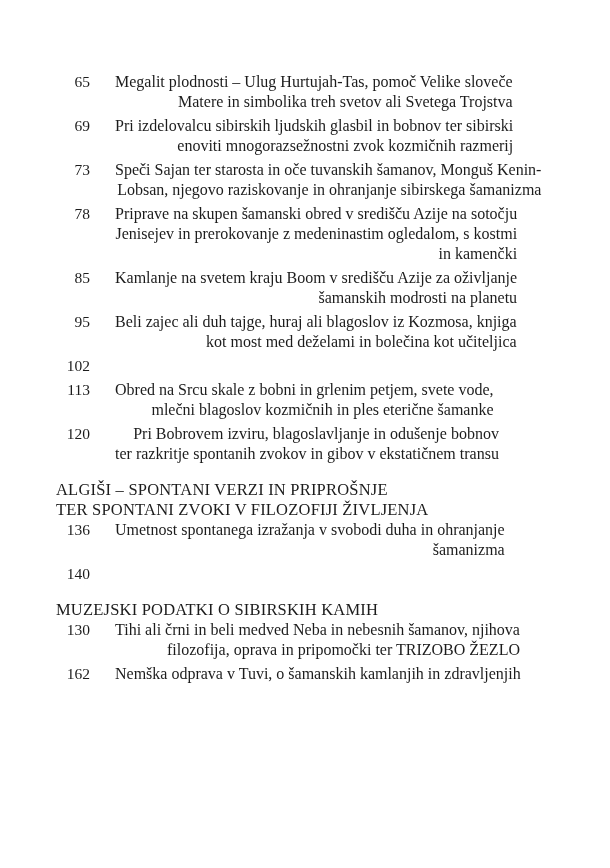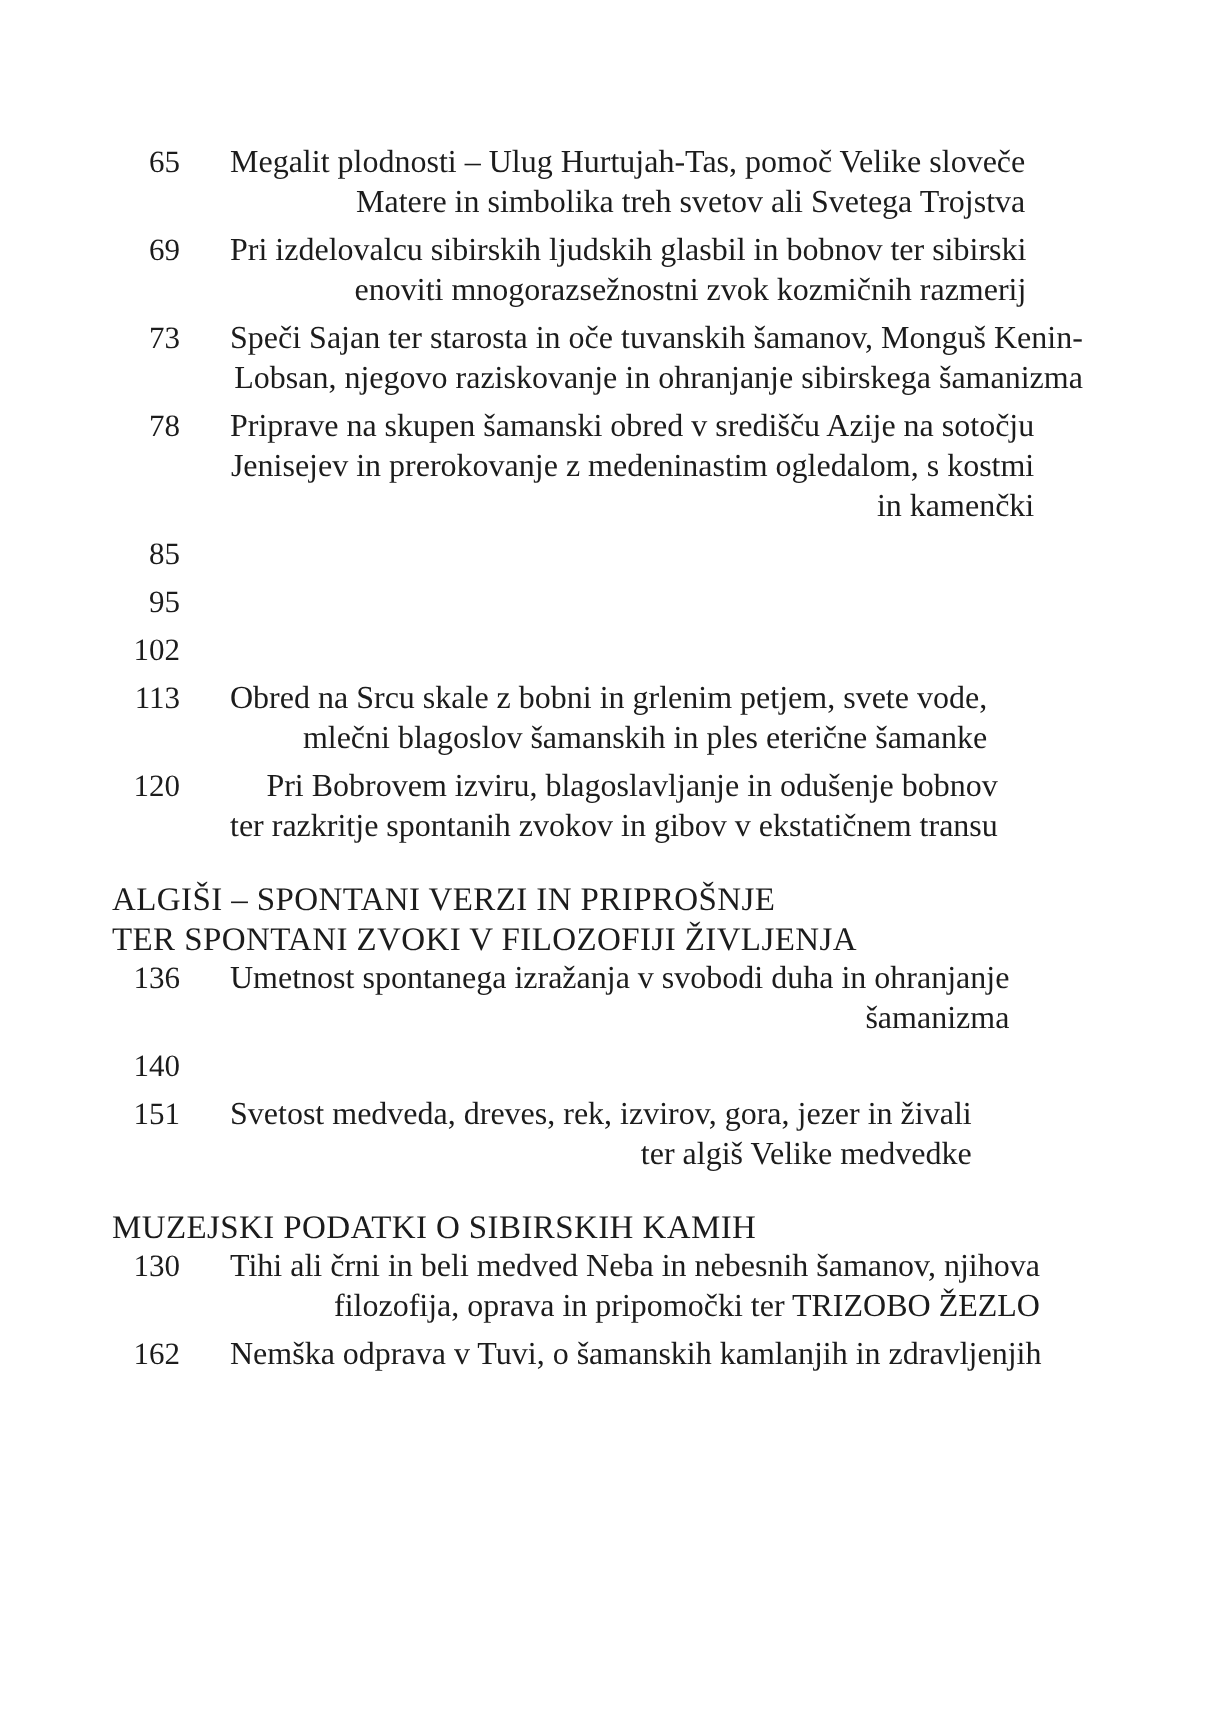--- a/index.html
+++ b/index.html
@@ -67,31 +67,35 @@
 Lobsan, njegovo raziskovanje in ohranjanje sibirskega šamanizma</span>
     </div>
     <div class="entry">
       <span class="num">78</span>
       <span class="title">Priprave na skupen šamanski obred v središču Azije na sotočju
 Jenisejev in prerokovanje z medeninastim ogledalom, s kostmi
 in kamenčki</span>
     </div>
     <div class="entry">
       <span class="num">85</span>
+      <span class="title">Kamlanje na svetem kraju Boom v središču Azije za oživljanje
+šamanskih modrosti na planetu</span>
     </div>
     <div class="entry">
       <span class="num">95</span>
+      <span class="title">Beli zajec ali duh tajge, huraj ali blagoslov iz Kozmosa, knjiga
+kot most med deželami in bolečina kot učiteljica</span>
     </div>
     <div class="entry">
       <span class="num">102</span>
     </div>
     <div class="entry">
       <span class="num">113</span>
       <span class="title">Obred na Srcu skale z bobni in grlenim petjem, svete vode,
-mlečni blagoslov šamanskih in ples eterične šamanke</span>
+mlečni blagoslov kozmičnih in ples eterične šamanke</span>
     </div>
     <div class="entry">
       <span class="num">120</span>
       <span class="title">Pri Bobrovem izviru, blagoslavljanje in odušenje bobnov
 ter razkritje spontanih zvokov in gibov v ekstatičnem transu</span>
     </div>
   </div>
 
   <div class="toc-section">
     <div class="heading-row">
@@ -99,25 +103,20 @@
 TER SPONTANI ZVOKI V FILOZOFIJI ŽIVLJENJA</span>
     </div>
     <div class="entry">
       <span class="num">136</span>
       <span class="title">Umetnost spontanega izražanja v svobodi duha in ohranjanje
 šamanizma</span>
     </div>
     <div class="entry">
       <span class="num">140</span>
     </div>
-    <div class="entry">
-      <span class="num">151</span>
-      <span class="title">Svetost medveda, dreves, rek, izvirov, gora, jezer in živali
-ter algiš Velike medvedke</span>
-    </div>
   </div>
 
   <div class="toc-section">
     <div class="heading-row">
       <span class="heading">MUZEJSKI PODATKI O SIBIRSKIH KAMIH</span>
     </div>
     <div class="entry">
       <span class="num">130</span>
       <span class="title">Tihi ali črni in beli medved Neba in nebesnih šamanov, njihova
 filozofija, oprava in pripomočki ter TRIZOBO ŽEZLO</span>

